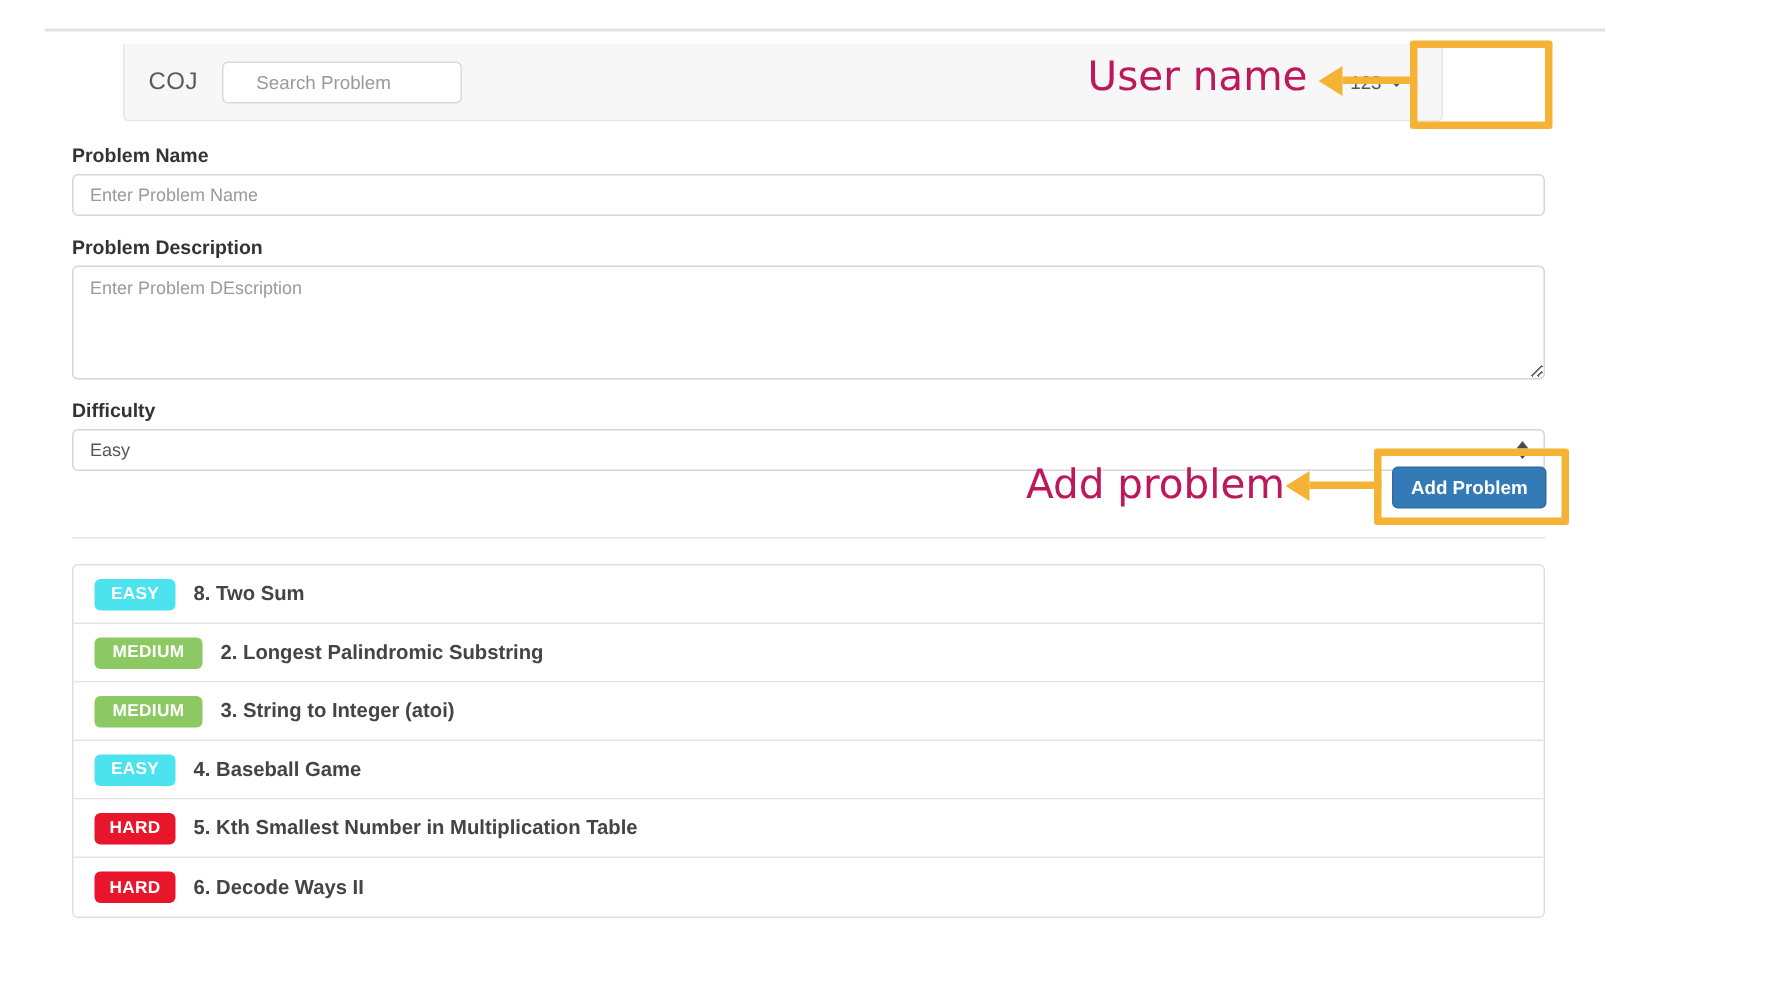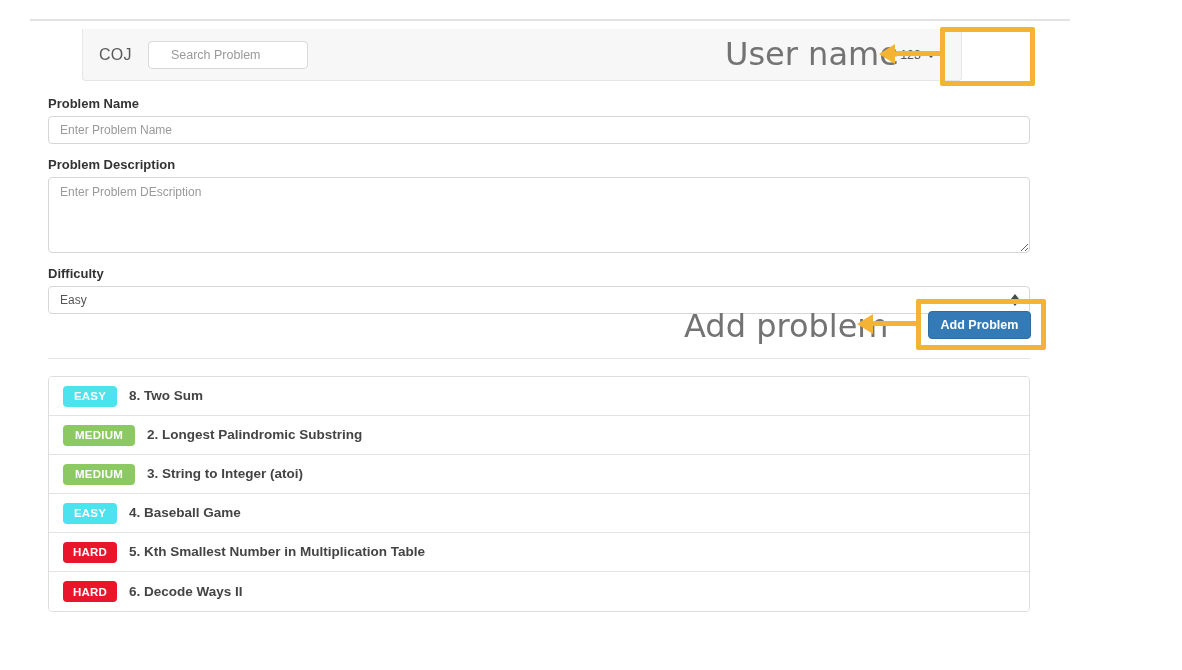--- a/index.html
+++ b/index.html
@@ -92,22 +92,22 @@
     position: absolute;
     border: 5px solid #f5b335;
     border-radius: 2px;
     pointer-events: none;
   }
   .hl-user   { left: 940px; top: 27px;  width: 95px;  height: 59px; }
   .hl-addbtn { left: 916px; top: 299px; width: 130px; height: 51px; }
 
   .annot-label {
     position: absolute;
-    color: #737373;
-    font-size: 32px;
+    color: #be185d;
+    font-size: 27px;
     font-family: "DejaVu Sans", sans-serif;
     font-weight: 400;
     white-space: nowrap;
     line-height: 1;
   }
   .annot-user   { left: 725px; top: 38px; }
   .annot-add    { left: 684px; top: 310px; }
 
   
   .arrow-shaft {

